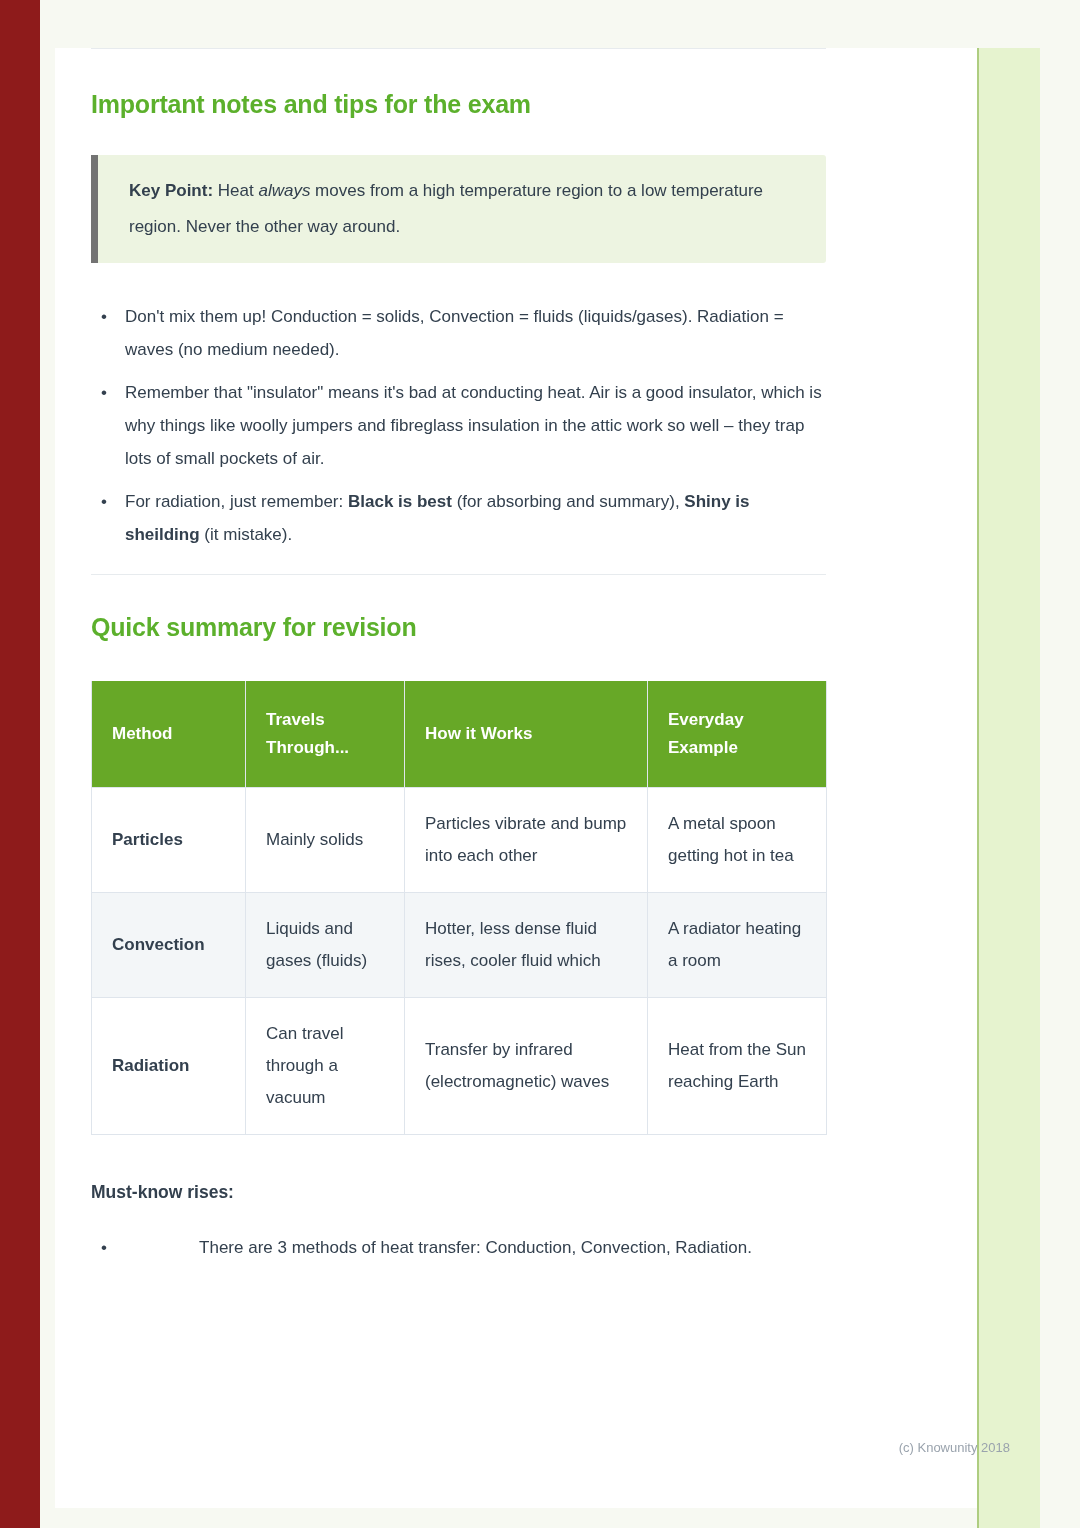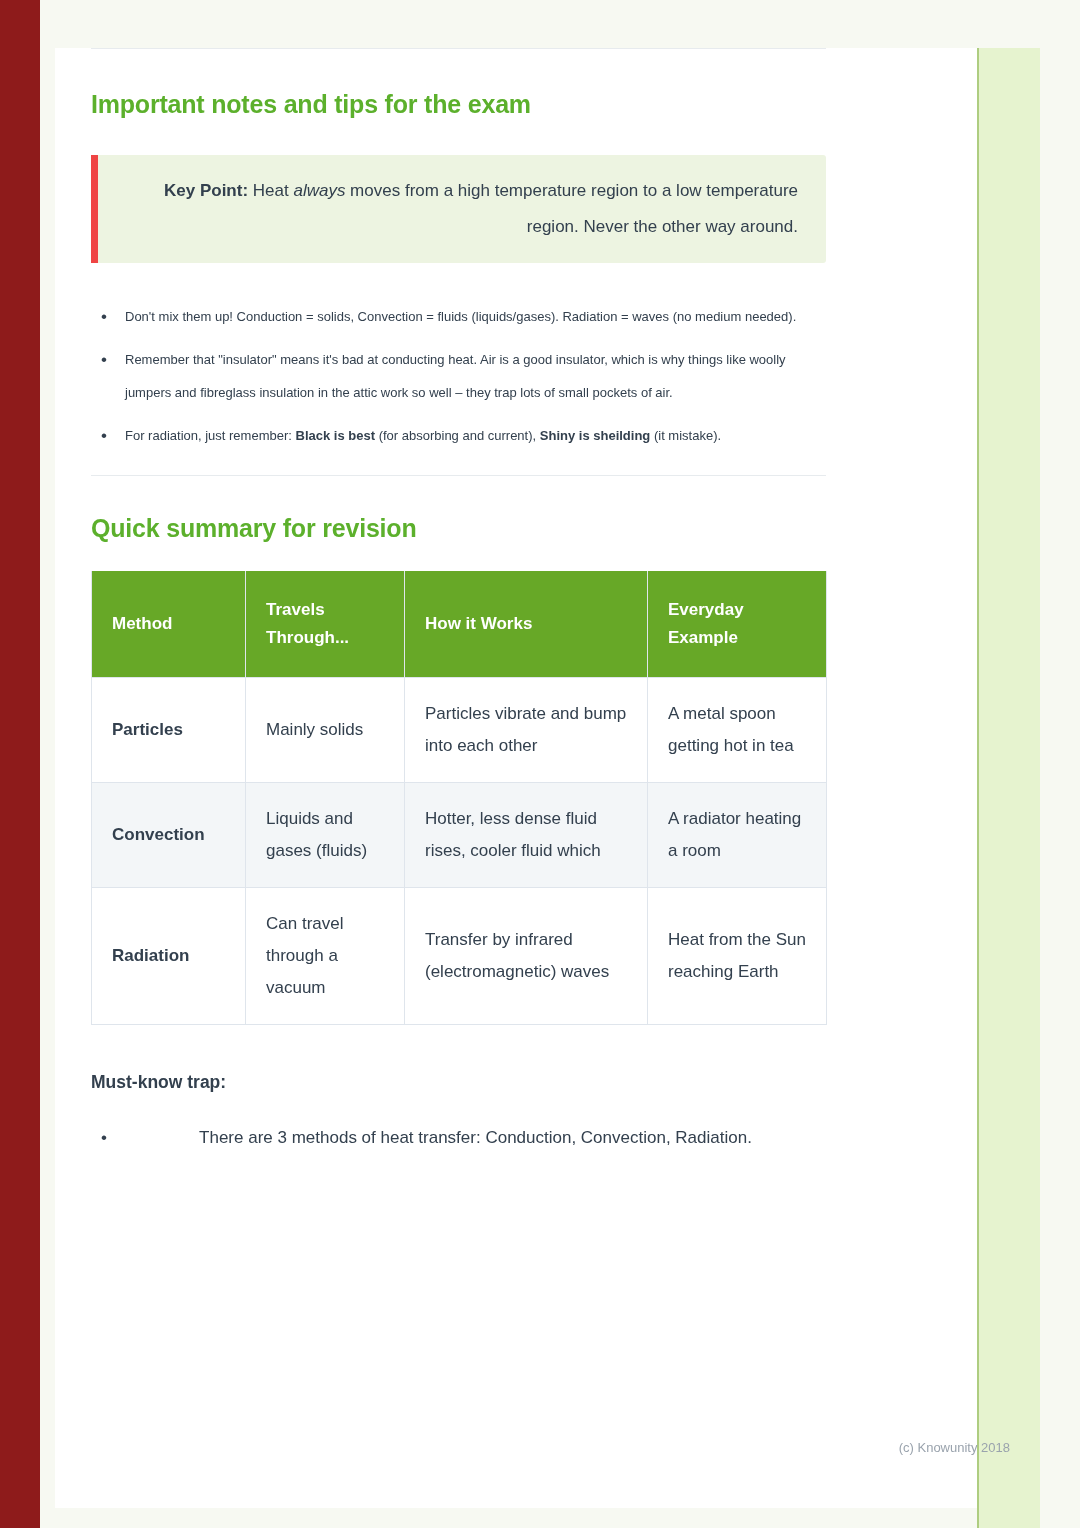--- a/index.html
+++ b/index.html
@@ -29,39 +29,38 @@
   .hairline { height:1px; background:#e7ebee; }
   h1.section-title, h2.section-title {
     font-size:25px; line-height:29px; font-weight:700; color:#5cb02c;
     letter-spacing:-0.2px;
   }
   h1.section-title { margin-top:41px; }
   h2.section-title { margin-top:38px; }
   .keypoint {
     margin-top:36px;
     background:#edf4e1;
-    border-left:7px solid #ef4444;
+    border-left:7px solid #737373;
     padding:18px 28px 18px 31px;
     font-size:17px; line-height:36px;
     border-radius:0 3px 3px 0;
-    text-align:right;
   }
   ul.bullets { margin-top:37px; list-style:none; }
   ul.bullets li {
     position:relative; padding-left:34px; margin-bottom:10px;
-    font-size:13px; line-height:33px;
+    font-size:17px; line-height:33px;
   }
   ul.bullets li::before {
     content:"\2022";
     position:absolute; left:10px; top:0;
     color:#33404e; font-size:17px;
   }
   .divider { margin-top:23px; }
   table.summary-table {
-    margin-top:28px;
+    margin-top:39px;
     border-collapse:collapse;
     table-layout:fixed;
     width:735px;
   }
   table.summary-table col.c1 { width:154px; }
   table.summary-table col.c2 { width:159px; }
   table.summary-table col.c3 { width:243px; }
   table.summary-table col.c4 { width:179px; }
   table.summary-table th {
     background:#67a827; color:#ffffff; font-weight:700;
@@ -106,21 +105,21 @@
 
     <h1 class="section-title">Important notes and tips for the exam</h1>
 
     <div class="keypoint">
       <p><strong>Key Point:</strong><span> Heat </span><em>always</em><span> moves from a high temperature region to a low temperature region. Never the other way around.</span></p>
     </div>
 
     <ul class="bullets">
       <li>Don't mix them up! Conduction = solids, Convection = fluids (liquids/gases). Radiation = waves (no medium needed).</li>
       <li>Remember that "insulator" means it's bad at conducting heat. Air is a good insulator, which is why things like woolly jumpers and fibreglass insulation in the attic work so well – they trap lots of small pockets of air.</li>
-      <li><span>For radiation, just remember: </span><strong>Black is best</strong><span> (for absorbing and current), </span><strong>Shiny is sheilding</strong><span> (it mistake).</span></li>
+      <li><span>For radiation, just remember: </span><strong>Black is best</strong><span> (for absorbing and summary), </span><strong>Shiny is sheilding</strong><span> (it mistake).</span></li>
     </ul>
 
     <div class="hairline divider"></div>
 
     <h2 class="section-title">Quick summary for revision</h2>
 
     <table class="summary-table">
       <colgroup>
           <col class="c1">
           <col class="c2">
@@ -150,21 +149,21 @@
         </tr>
         <tr>
           <td class="method">Radiation</td>
           <td>Can travel through a vacuum</td>
           <td>Transfer by infrared (electromagnetic) waves</td>
           <td>Heat from the Sun reaching Earth</td>
         </tr>
       </tbody>
     </table>
 
-    <p class="must-know">Must-know trap:</p>
+    <p class="must-know">Must-know rises:</p>
 
     <ul class="facts">
       <li>There are 3 methods of heat transfer: Conduction, Convection, Radiation.</li>
     </ul>
 
   </div>
 </div>
 
 <div class="footer-credit">(c) Knowunity 2018</div>
 

